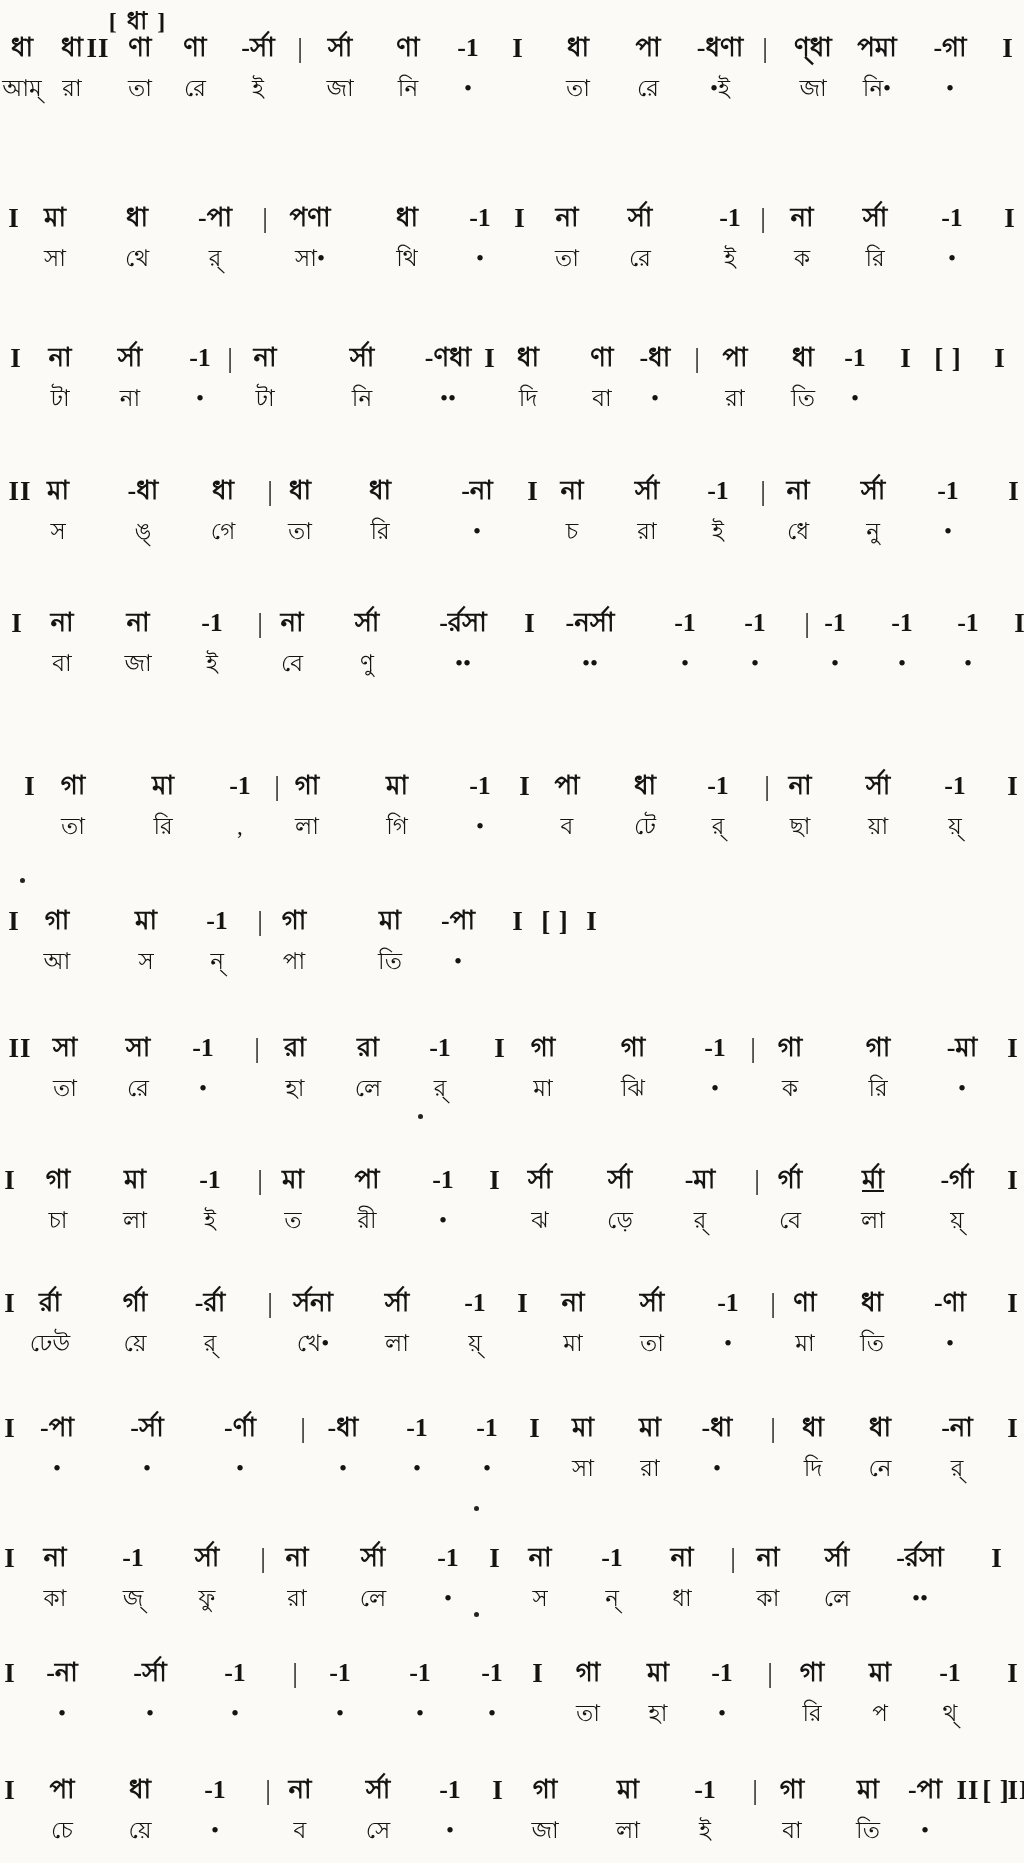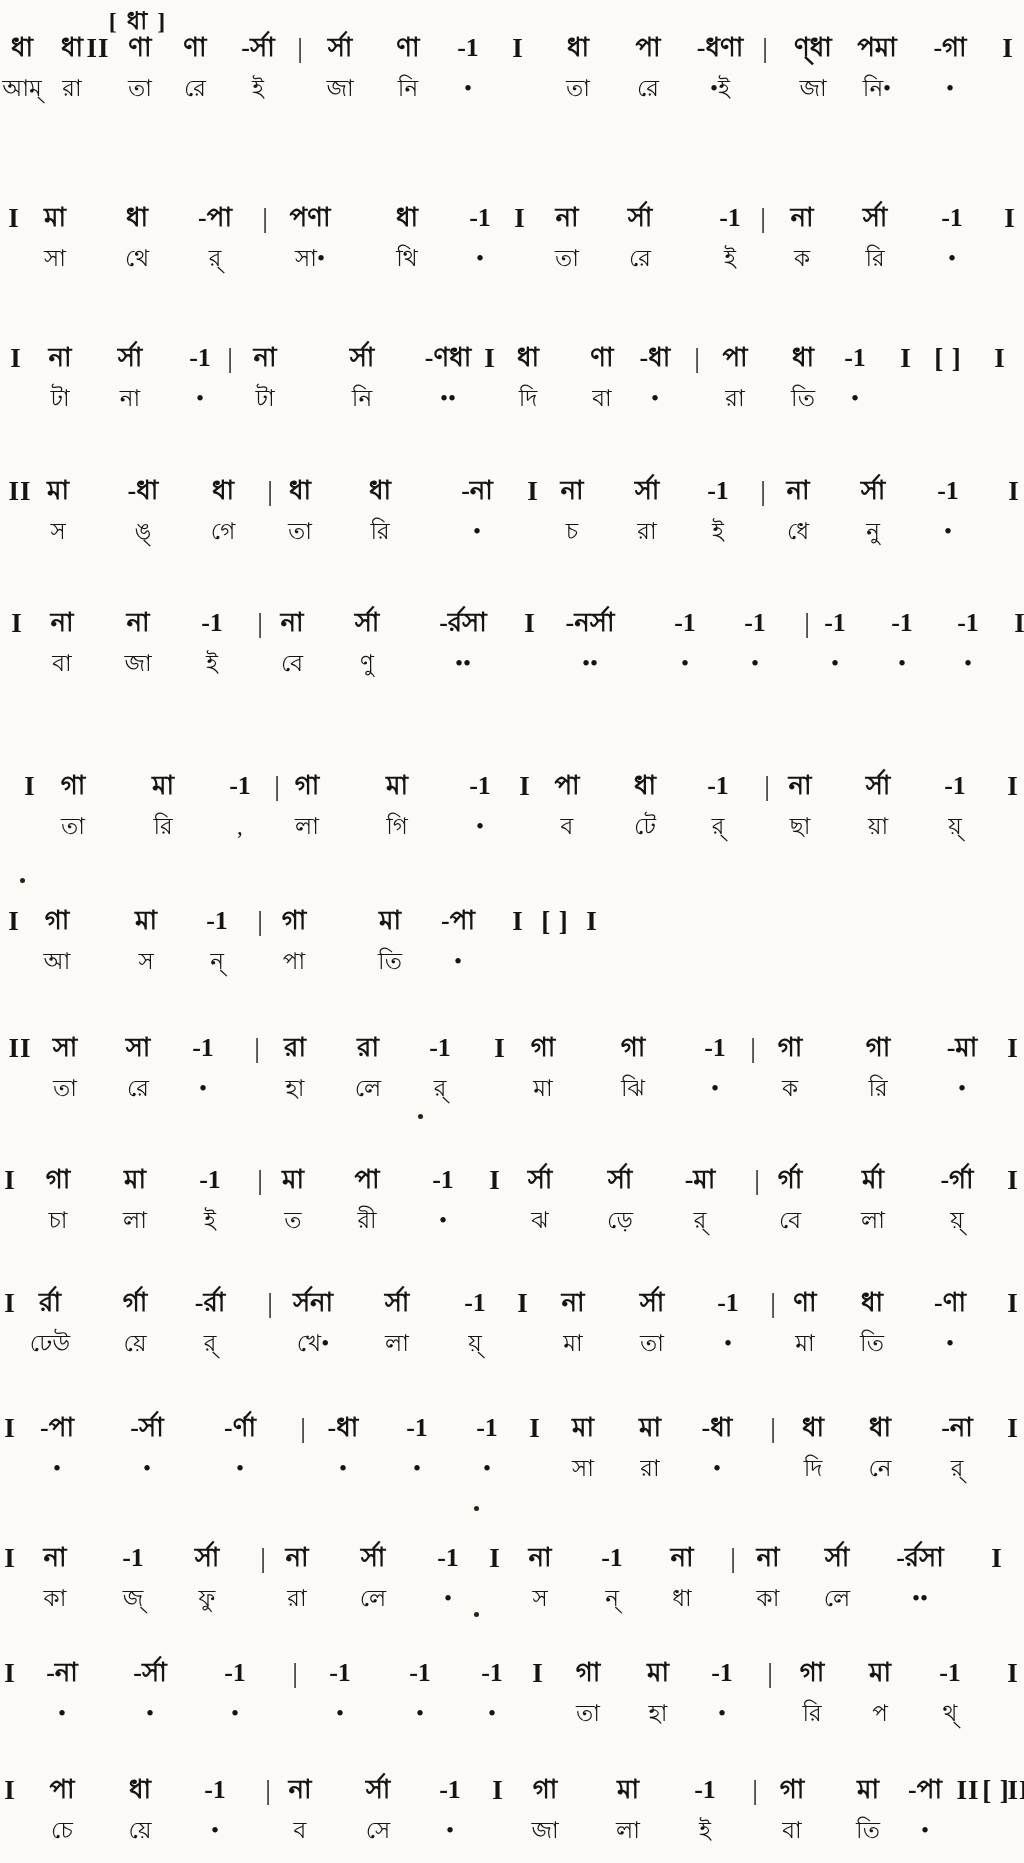--- a/index.html
+++ b/index.html
@@ -591,21 +591,21 @@
           <span class="note">-মা</span>
           <span class="lyric">র্</span>
         </div>
         <div class="cell" style="left: 757px;">
           <span class="note thinbar">|</span>
         </div>
         <div class="cell" style="left: 790px;">
           <span class="note">র্গা</span>
           <span class="lyric">বে</span>
         </div>
-        <div class="cell" style="left: 873px;">
+        <div class="cell" style="left: 873px; text-decoration: underline;">
           <span class="note">র্মা</span>
           <span class="lyric">লা</span>
         </div>
         <div class="cell" style="left: 957px;">
           <span class="note">-র্গা</span>
           <span class="lyric">য়্</span>
         </div>
         <div class="cell" style="left: 1013px;">
           <span class="note bar">I</span>
         </div>

